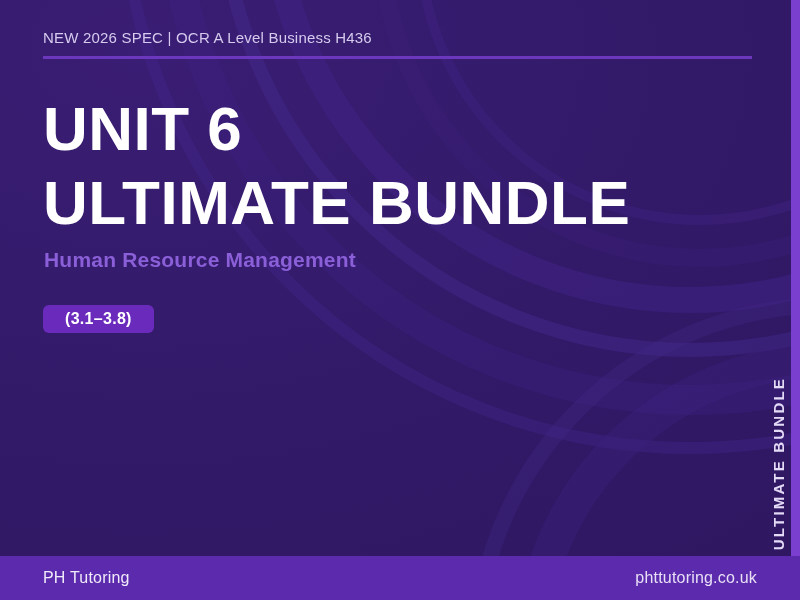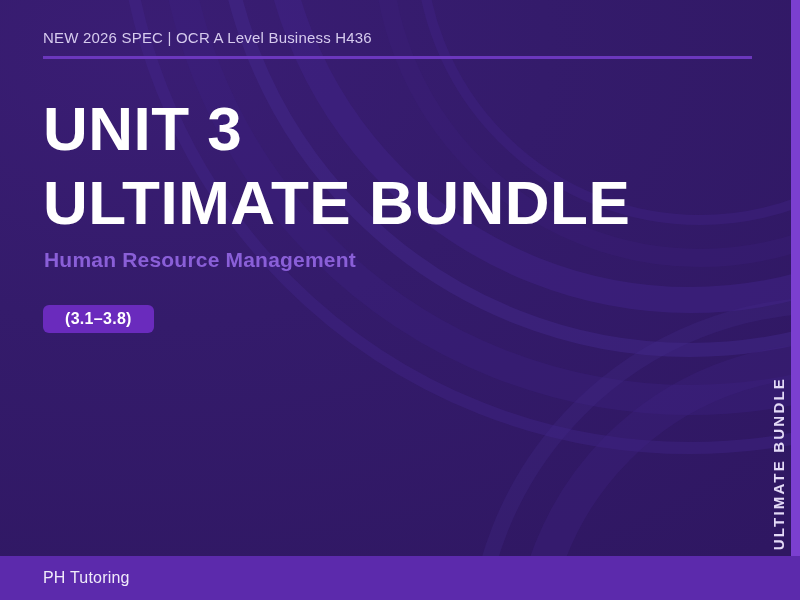--- a/index.html
+++ b/index.html
@@ -183,27 +183,28 @@
   </svg>
 
   <div class="accent-stripe"></div>
 
   <div class="header">
     <div class="header-eyebrow">NEW 2026 SPEC | OCR A Level Business H436</div>
     <div class="header-rule"></div>
   </div>
 
   <div class="title-block">
-    <div class="title-line">UNIT 3</div>
+    <div class="title-line">UNIT 6</div>
     <div class="title-line">ULTIMATE BUNDLE</div>
   </div>
 
   <div class="subtitle">Human Resource Management</div>
 
   <div class="spec-badge">(3.1–3.8)</div>
 
   <div class="side-label">ULTIMATE BUNDLE</div>
 
   <div class="footer">
     <div class="footer-brand">PH Tutoring</div>
+    <div class="footer-url">phttutoring.co.uk</div>
   </div>
 
 </div>
 
 </body></html>

